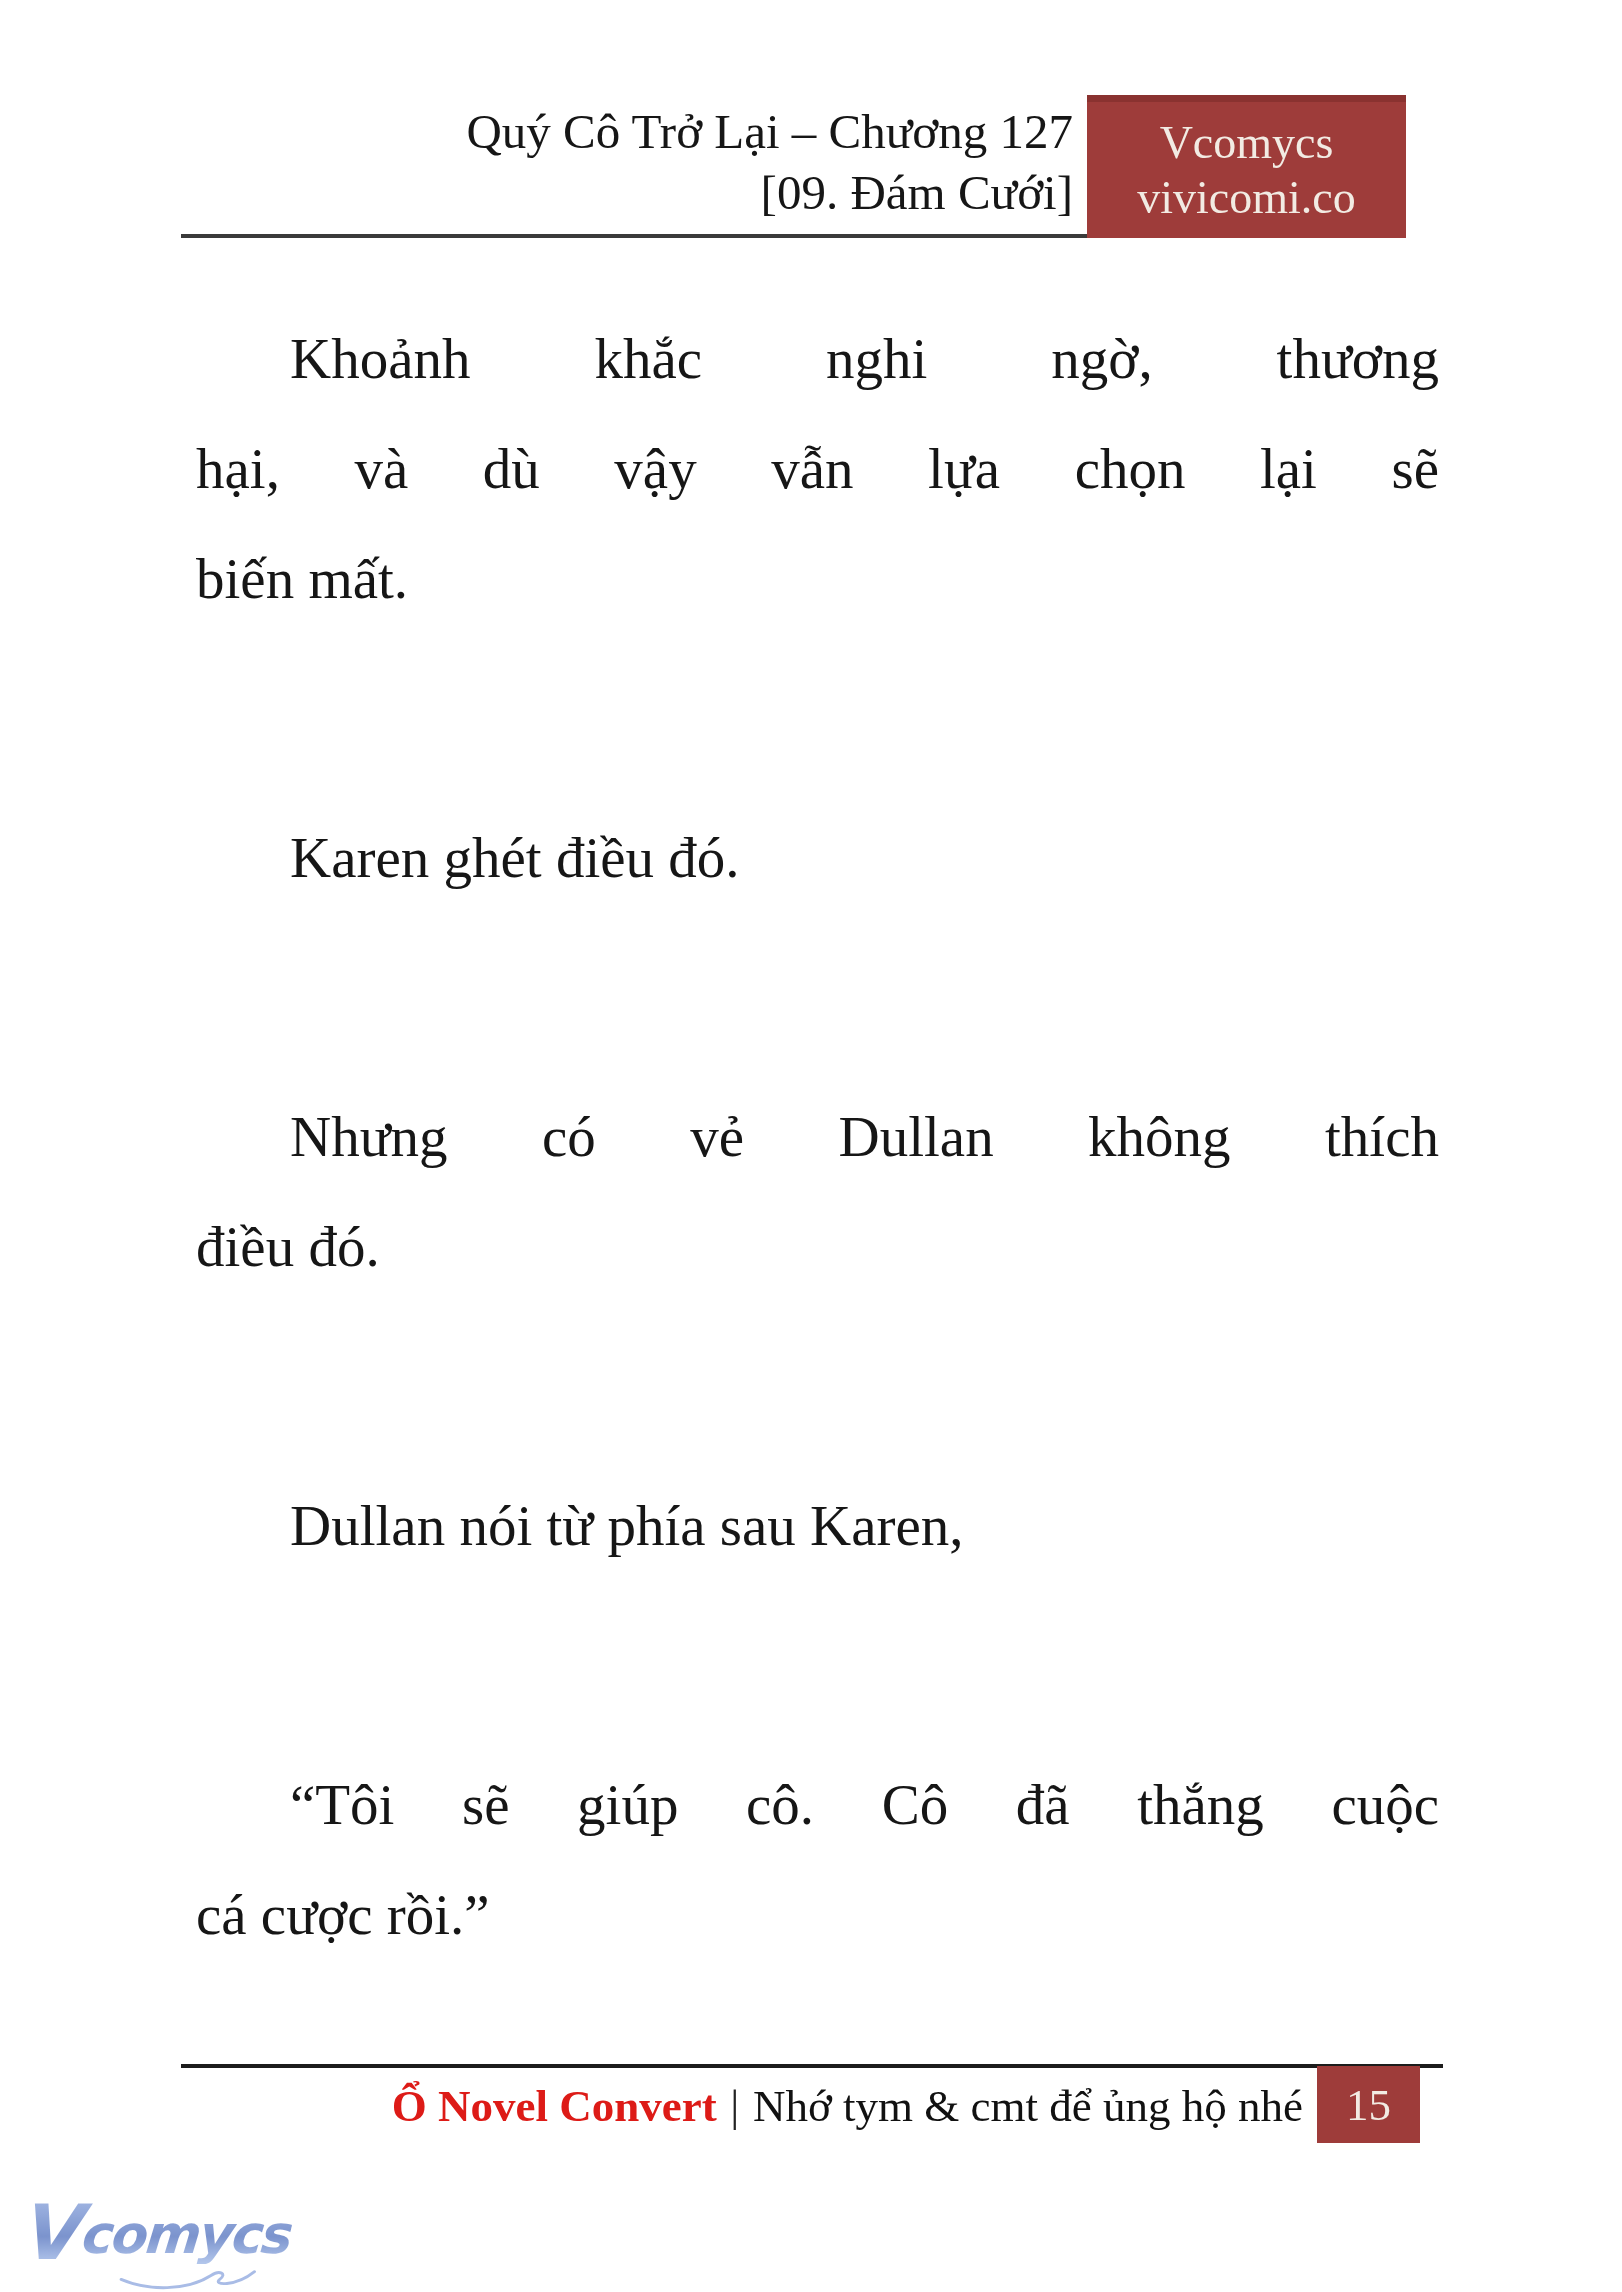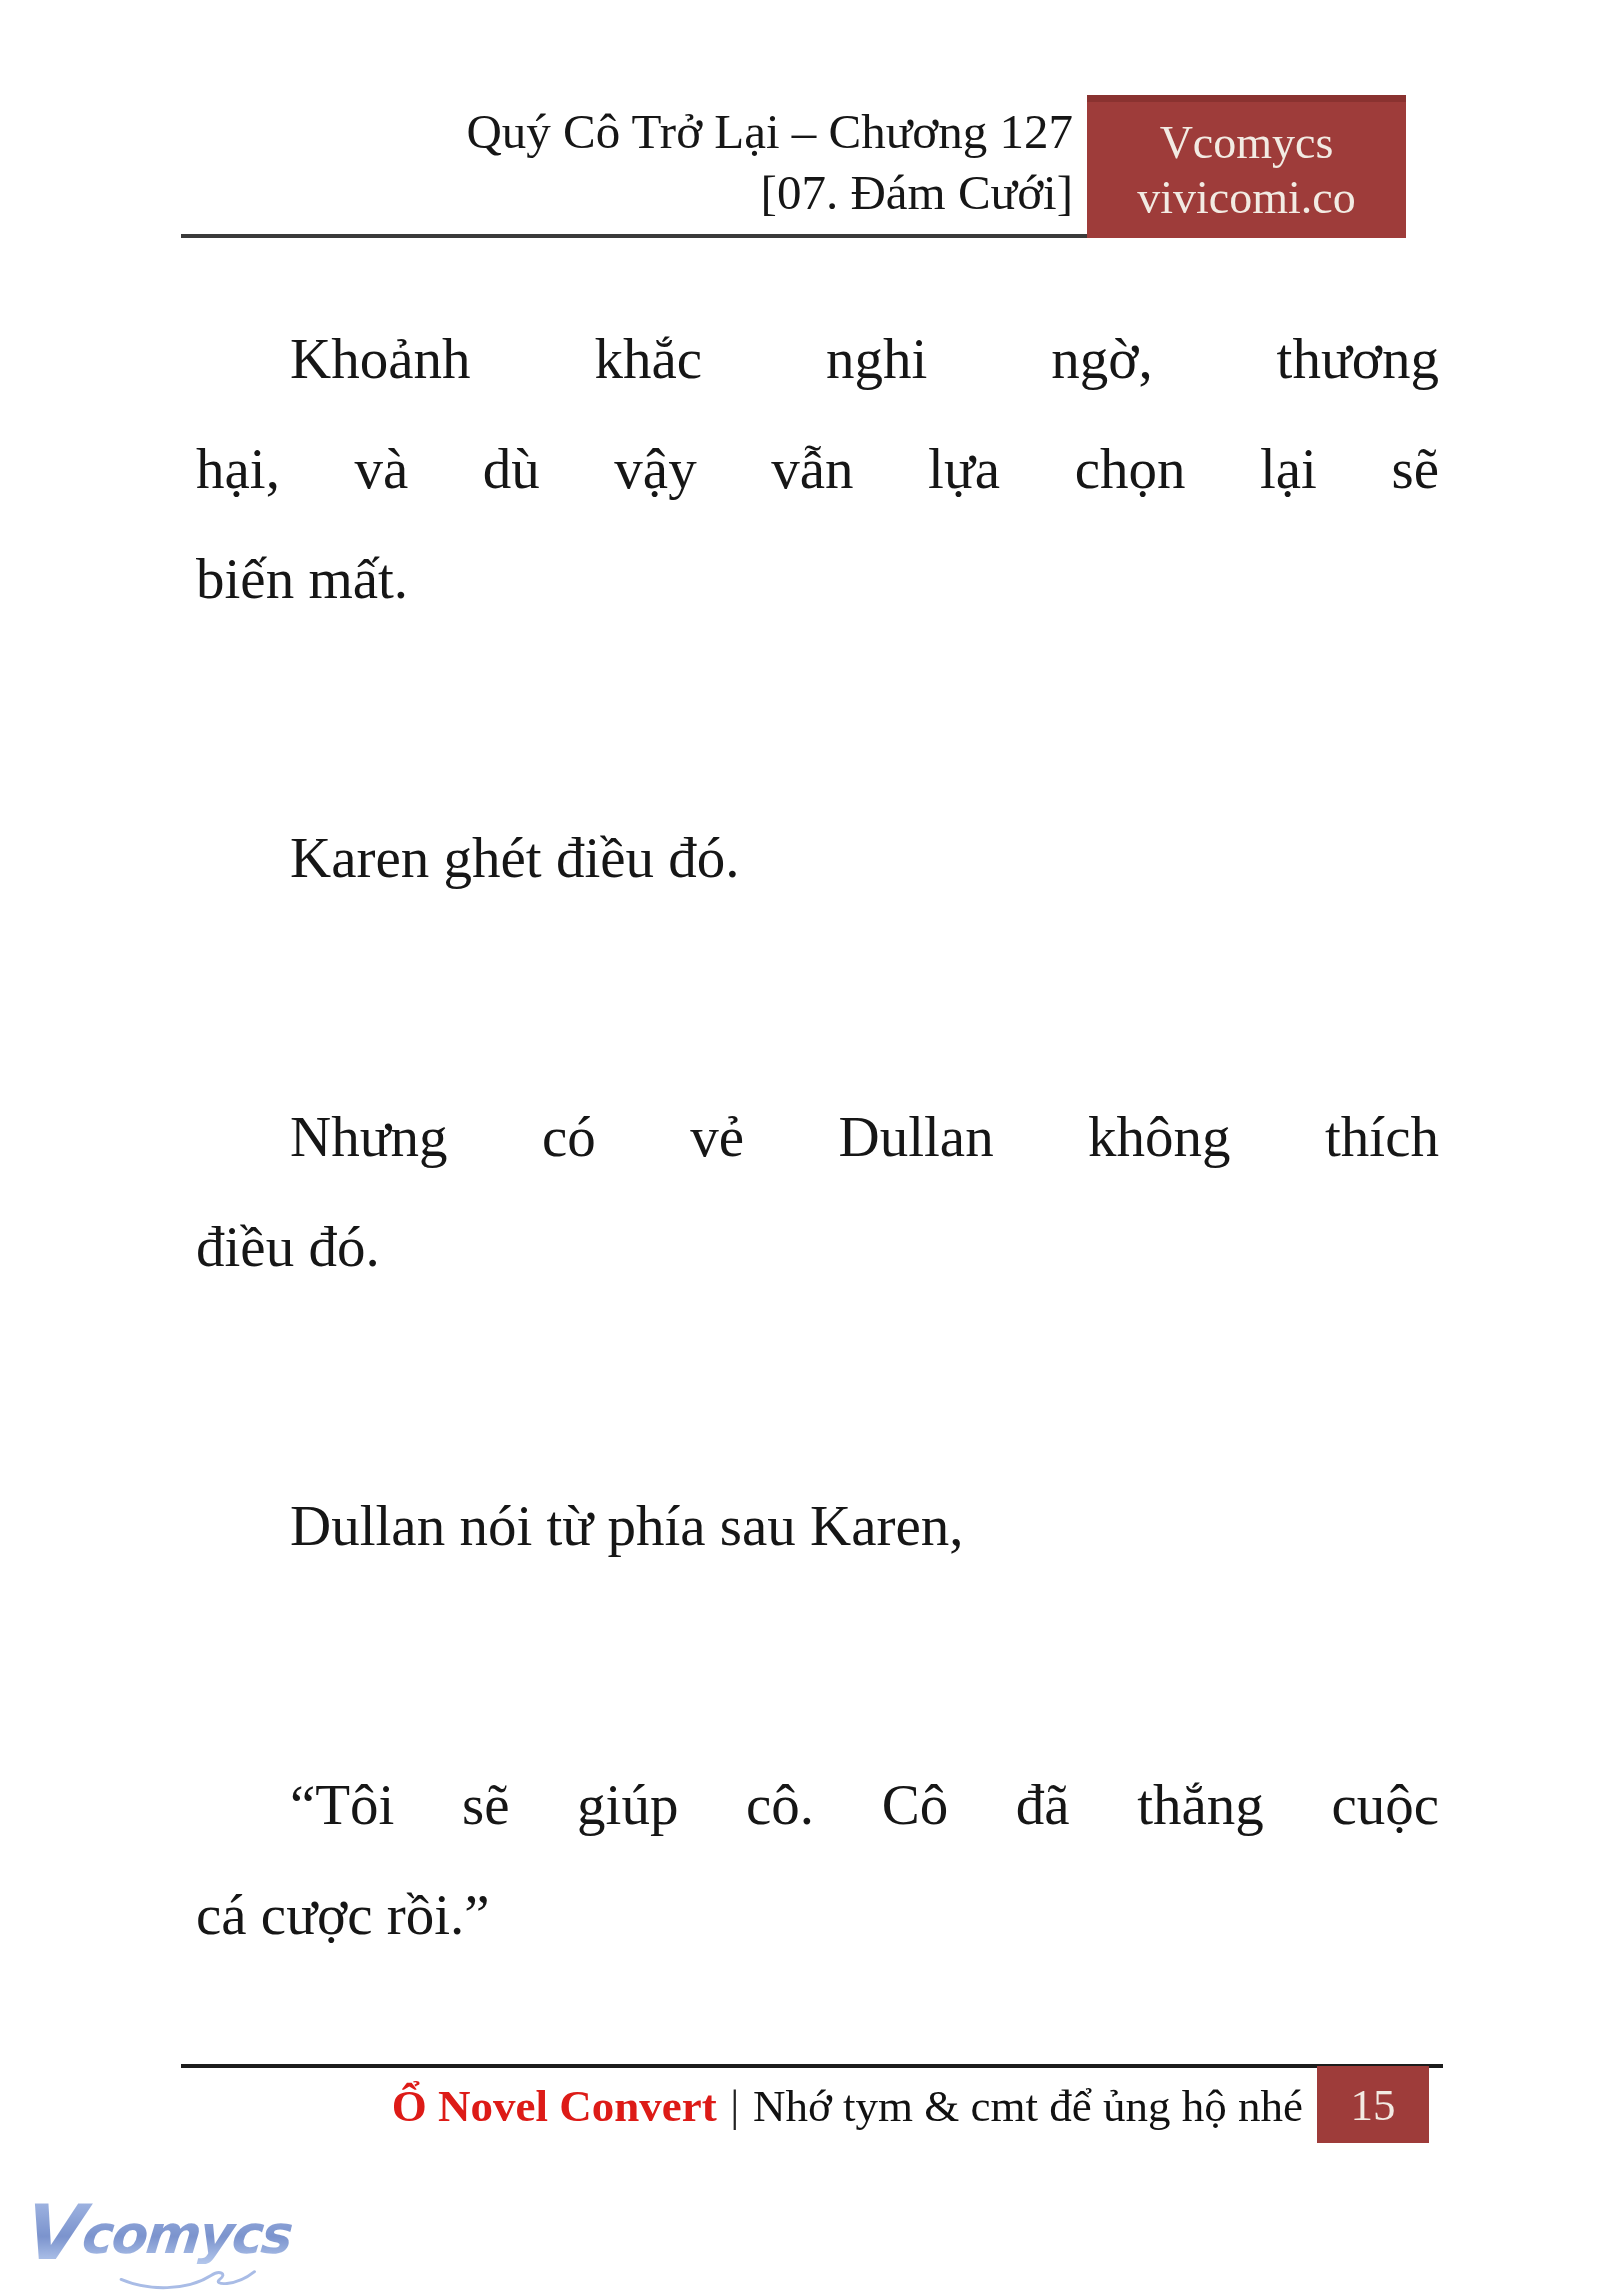--- a/index.html
+++ b/index.html
@@ -49,21 +49,21 @@
     position:absolute;left:181px;top:2064px;width:1262px;height:3.9px;
     background:#1c1c1c;z-index:1;
   }
   .footer-text{
     position:absolute;top:2078px;right:319px;
     font-size:45px;line-height:57px;white-space:nowrap;color:#111111;margin-left:41px;
   }
   .footer-brand{color:#dd1b17;font-weight:bold;}
   .footer-sep{padding:0 13.7px;color:#222222;}
   .page-num-box{
-    position:absolute;left:1317px;top:2066px;width:112px;height:77px;
+    position:absolute;left:1317px;top:2066px;width:103px;height:77px;
     background:#9e3c3a;display:flex;align-items:center;justify-content:center;
     z-index:3;
   }
   .page-num-box .pn{color:#f2ebe3;font-size:45px;}
 
   
   .watermark{
     position:absolute;left:25.5px;top:2203px;
     font-family:"DejaVu Sans","Liberation Sans",sans-serif;
     font-style:italic;font-weight:bold;
@@ -77,21 +77,21 @@
   .watermark .wm-v{font-size:76px;vertical-align:-5.9px;}
   .wm-swash{position:absolute;left:118px;top:2262px;z-index:2;}
 </style>
 </head>
 <body>
 
 <div class="page">
 
   <div class="header-title">
     <div>Quý Cô Trở Lại – Chương 127</div>
-    <div>[07. Đám Cưới]</div>
+    <div>[09. Đám Cưới]</div>
   </div>
 
   <div class="brand-box">
     <div class="bline">Vcomycs</div>
     <div class="bline">vivicomi.co</div>
   </div>
 
   <div class="rule-top"></div>
 
   <div class="doc-body">

